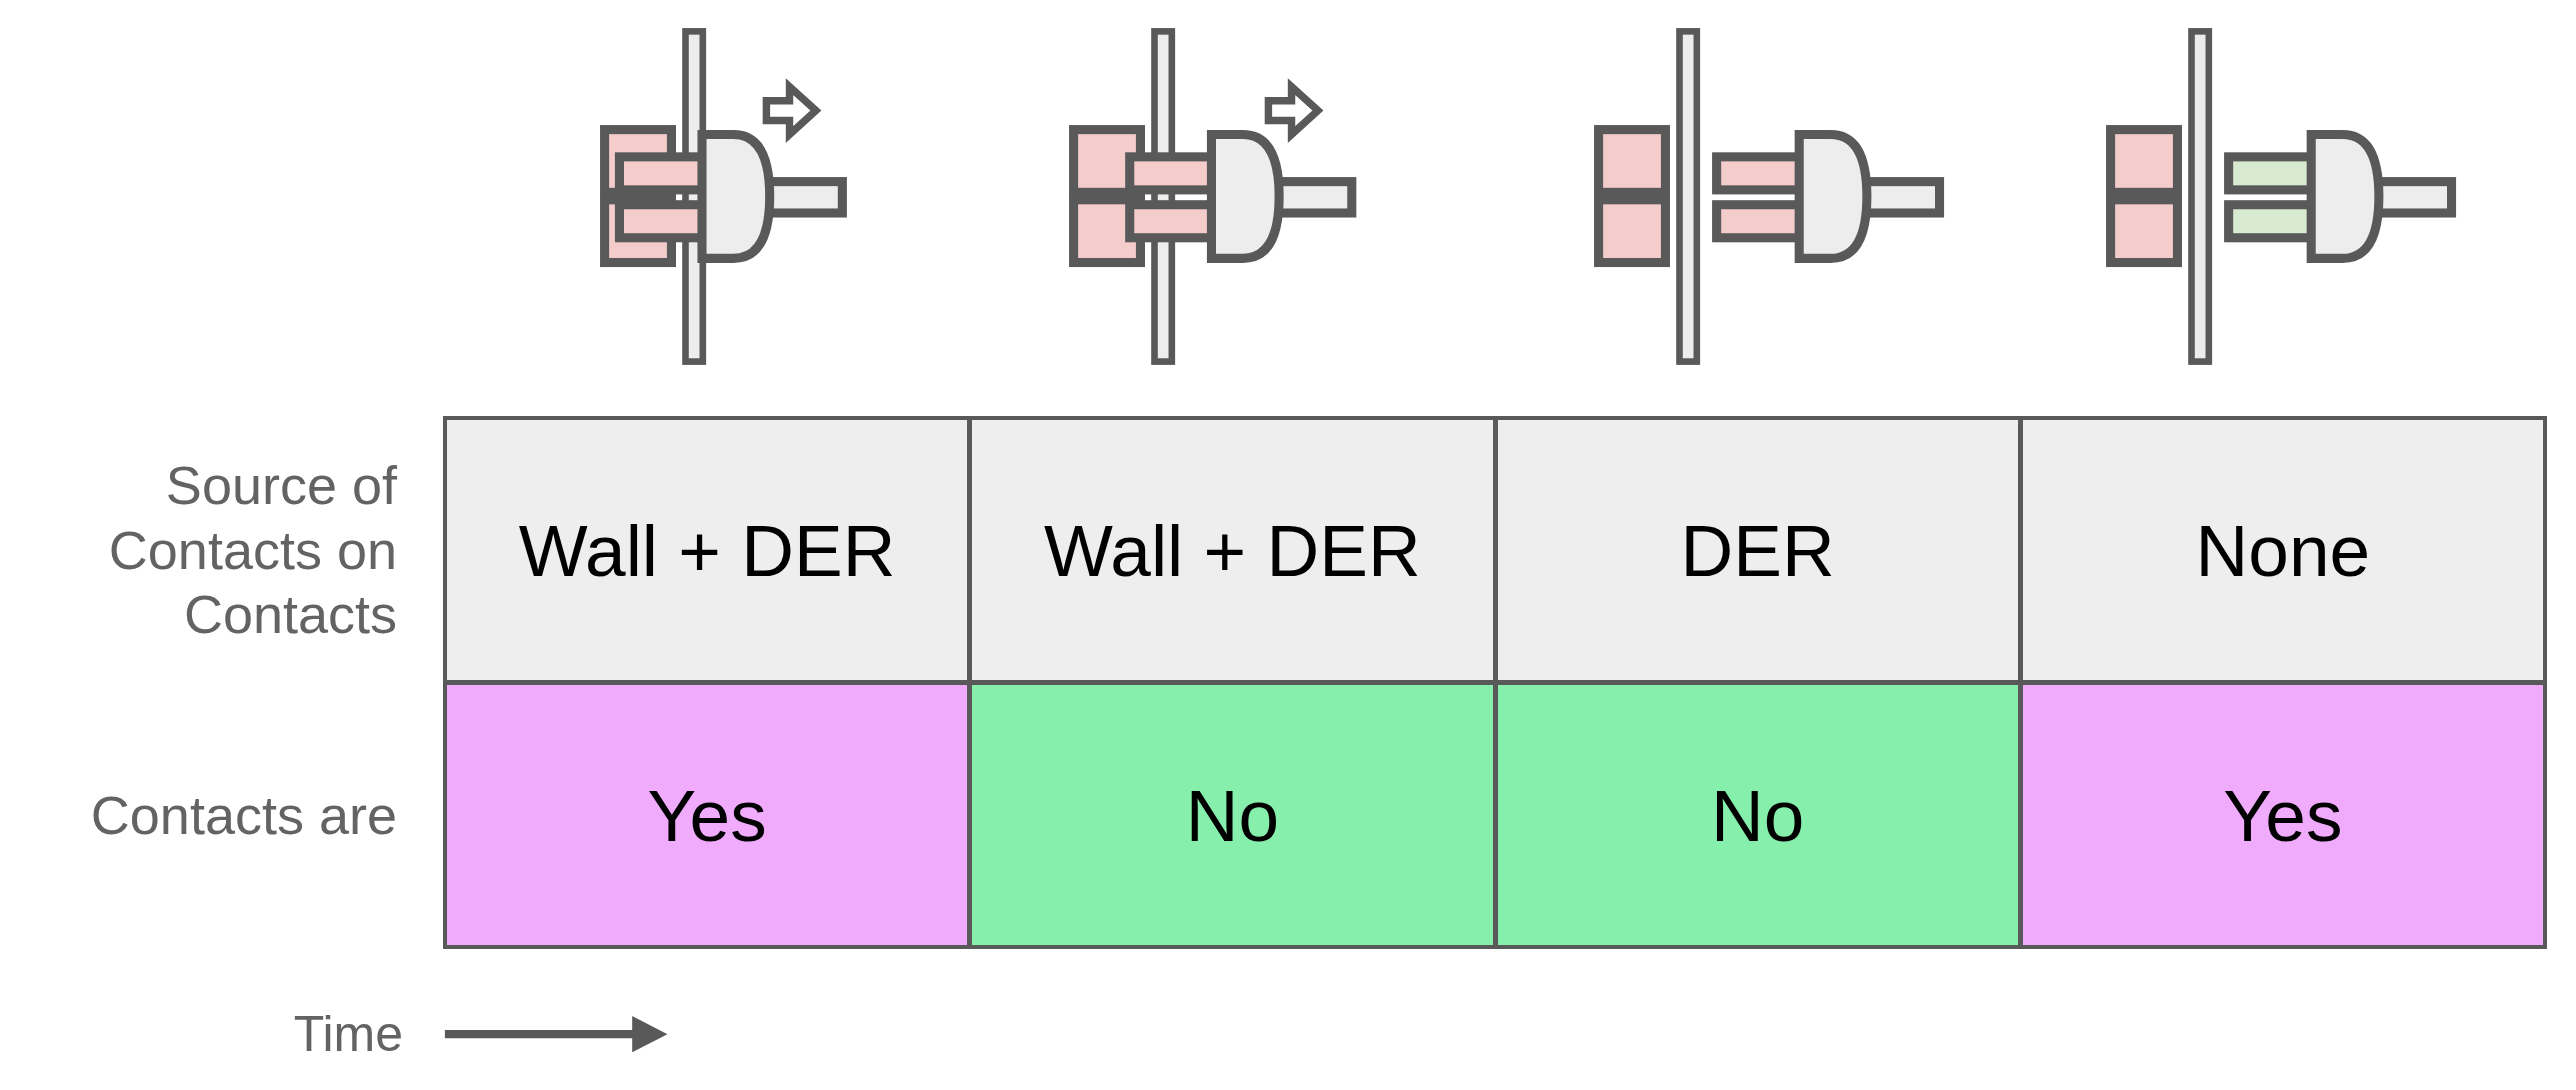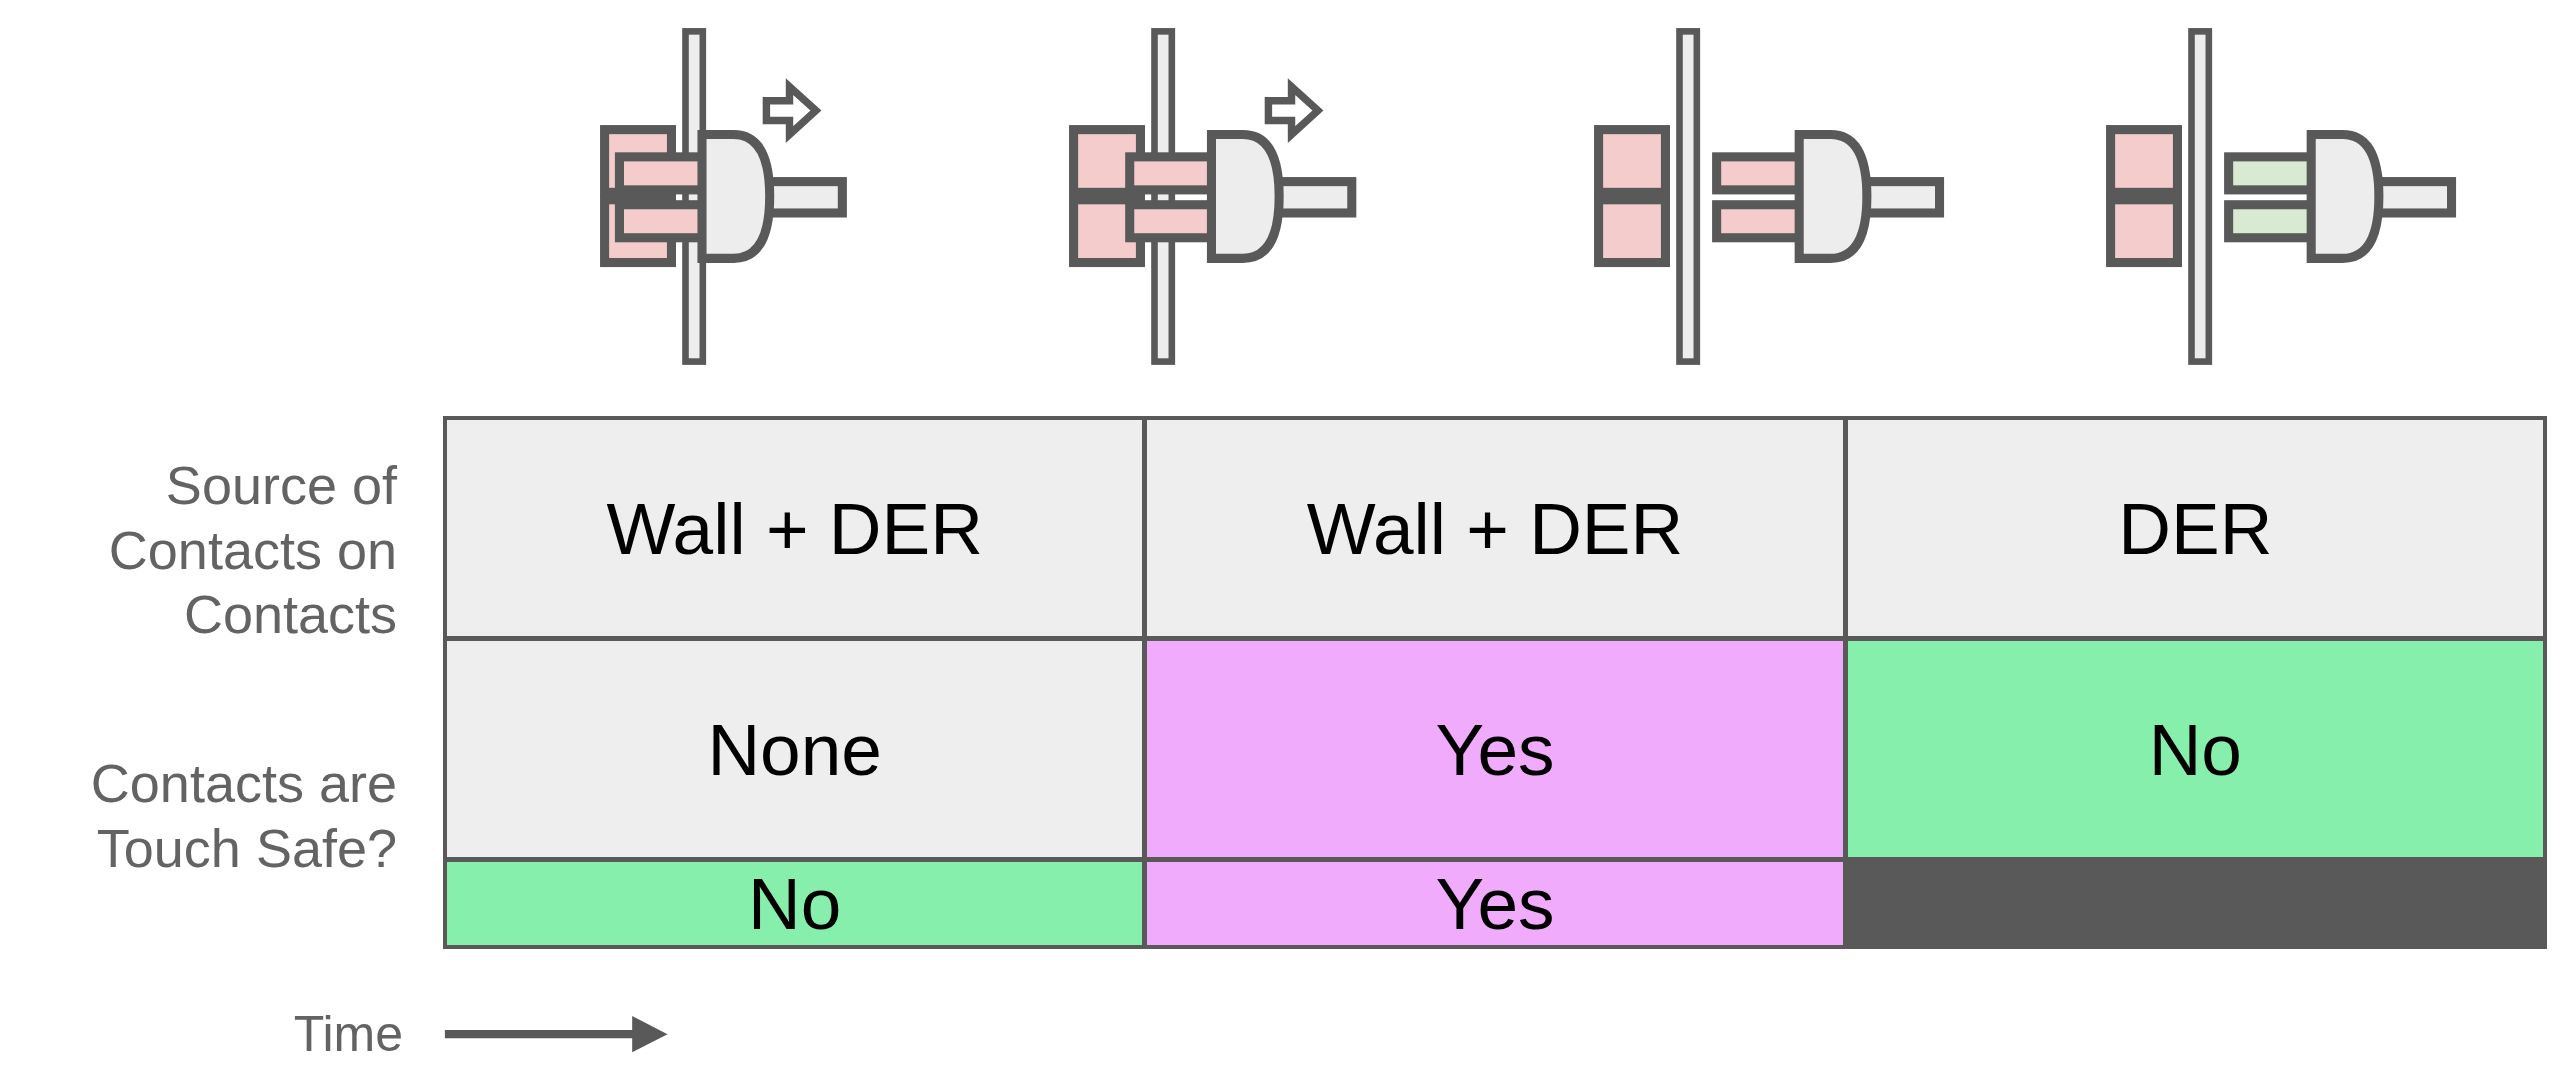--- a/index.html
+++ b/index.html
@@ -18,21 +18,21 @@
   #plug-4{left:1919px;}
 
   .state-table{
     position:absolute;
     left:443px;top:416px;
     width:2104px;height:533px;
     box-sizing:border-box;
     background:#595959;
     padding:4px;
     display:grid;
-    grid-template-columns:repeat(3,1fr);
+    grid-template-columns:repeat(4,1fr);
     grid-template-rows:1fr 1fr;
     gap:5px;
   }
   .cell{
     display:flex;align-items:center;justify-content:center;
     font-size:73px;color:#000000;
     white-space:nowrap;
   }
   .cell-gray{background:#eeeeee;}
   .safe-yes{background:#f0abfc;}
@@ -97,21 +97,20 @@
       <path d="M 475 313 L 475 163 L 513 163 C 549 163 557 201 557 238 C 557 275 549 313 513 313 Z" fill="#ededed" stroke="#595959" stroke-width="11"></path>
     </svg>
 
   <div class="rowlabel" id="label-voltage">
     <span>Source of</span>
     <span>Contacts on</span>
     <span>Contacts</span>
   </div>
   <div class="rowlabel" id="label-safe">
     <span>Contacts are</span>
-    <span>Touch Safe?</span>
   </div>
 
   <div class="state-table">
     <div class="cell cell-gray">Wall + DER</div>
     <div class="cell cell-gray">Wall + DER</div>
     <div class="cell cell-gray">DER</div>
     <div class="cell cell-gray">None</div>
     <div class="cell safety-cell safe-yes">Yes</div>
     <div class="cell safety-cell safe-no">No</div>
     <div class="cell safety-cell safe-no">No</div>

